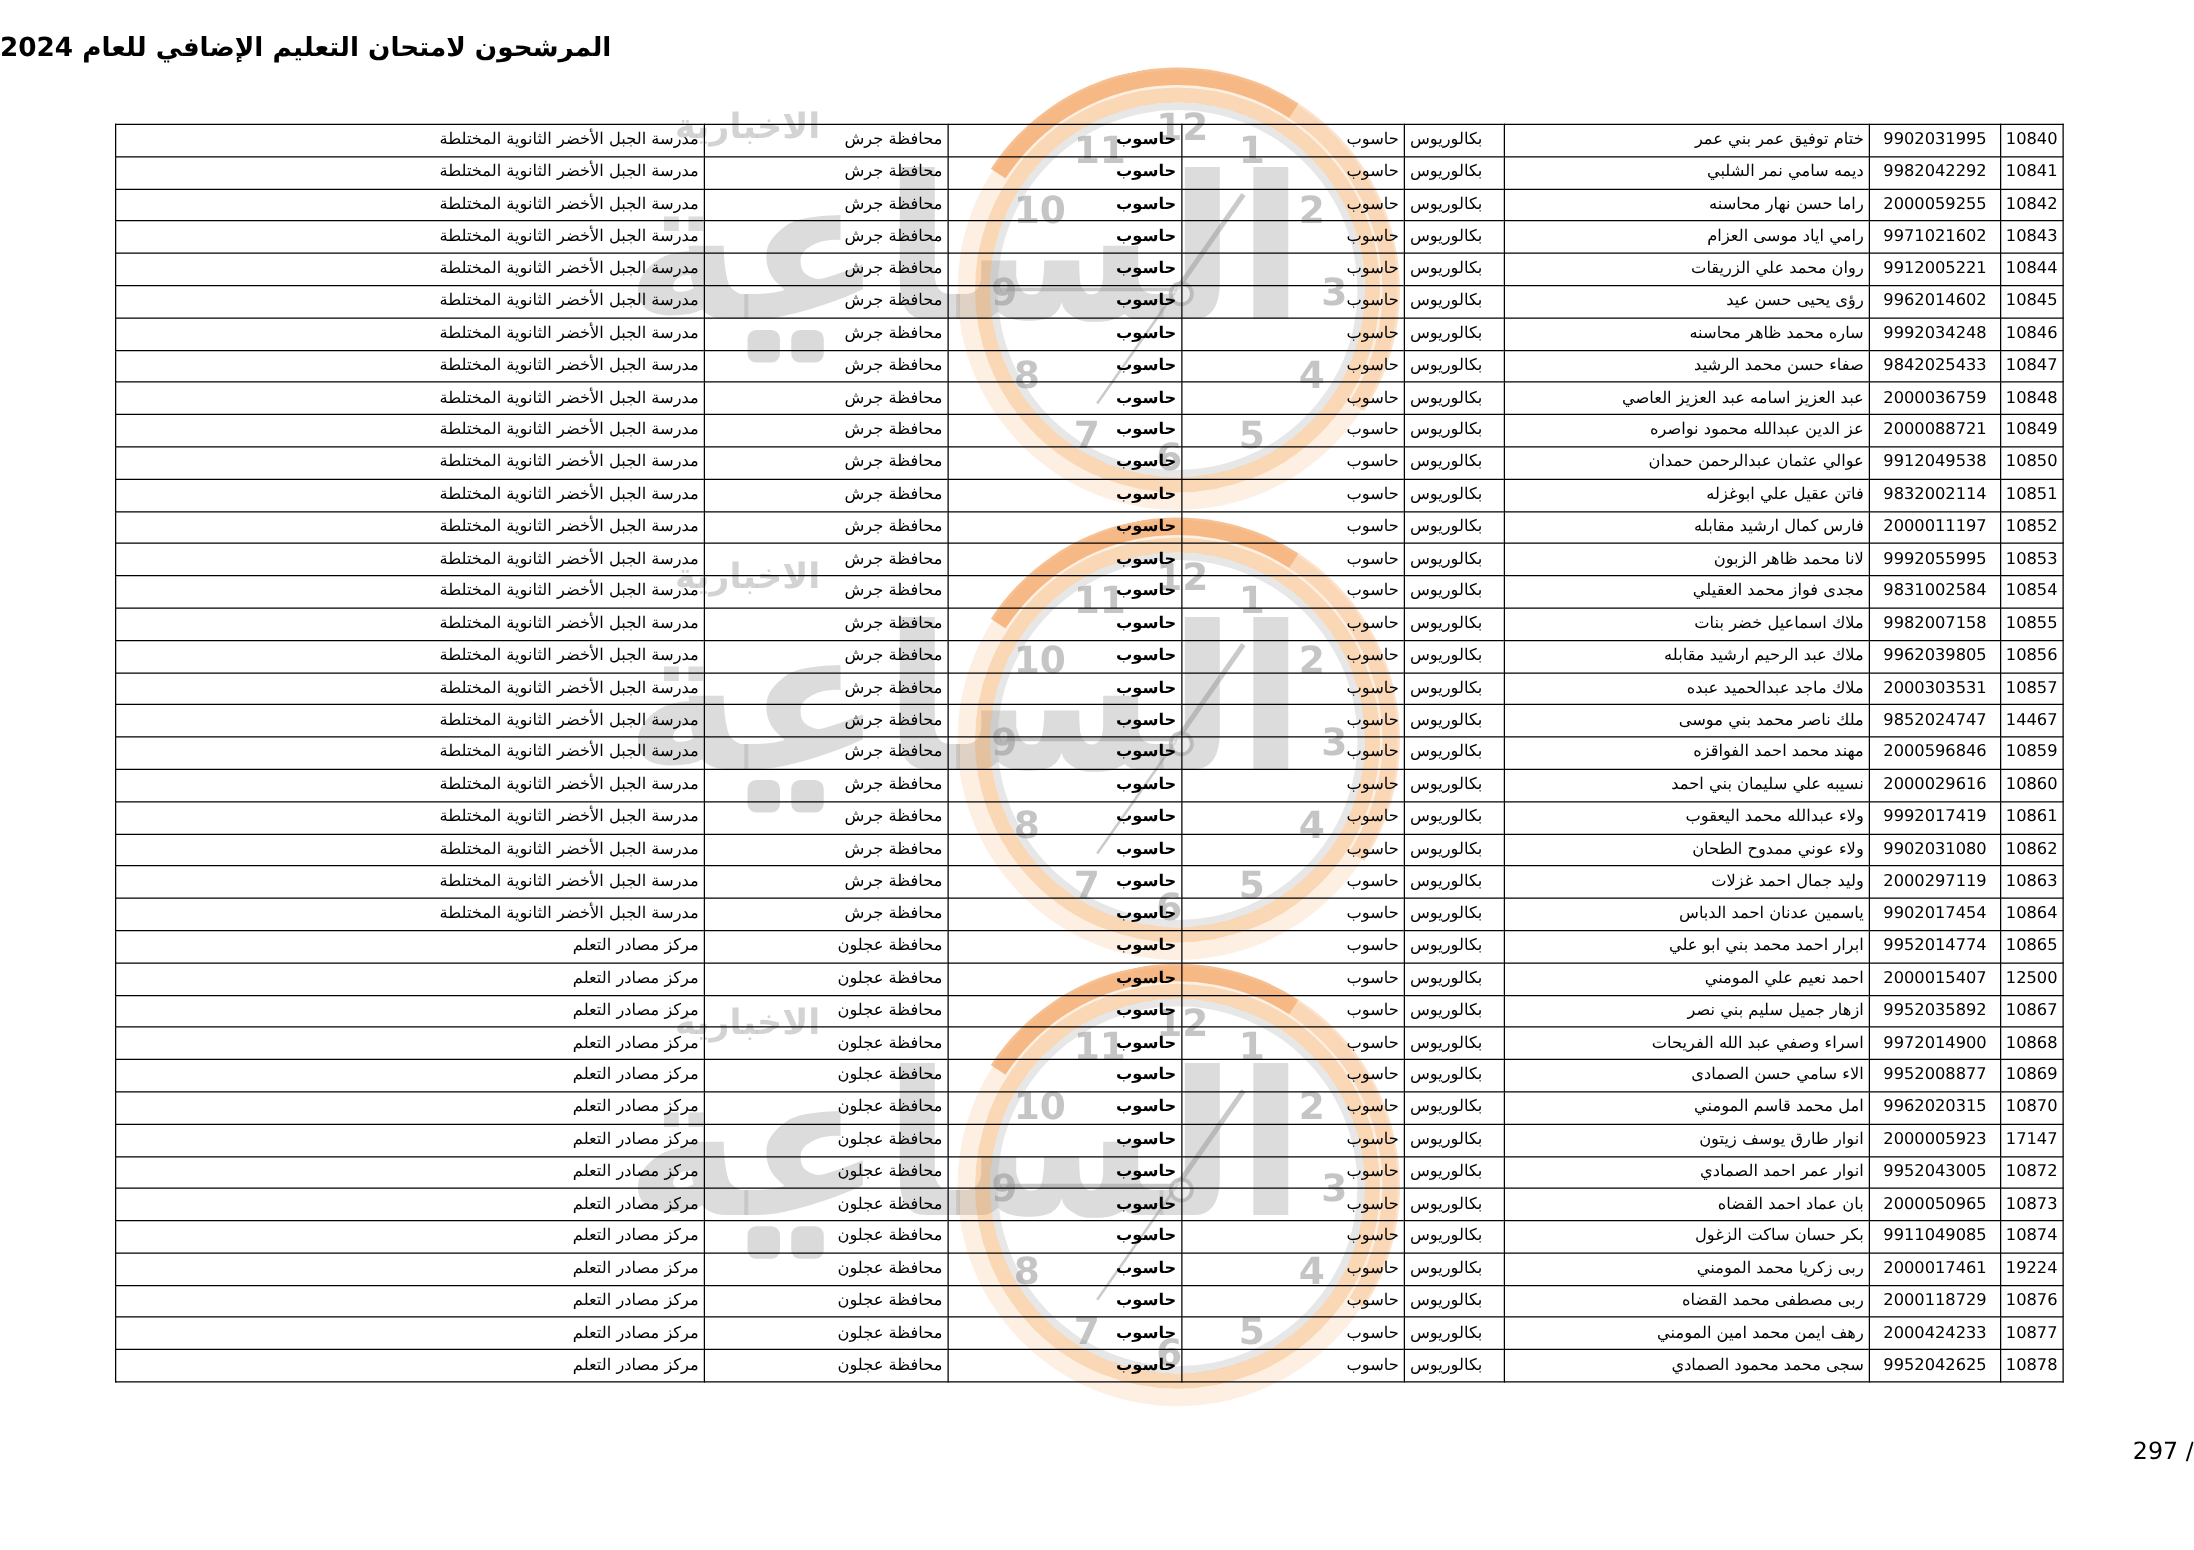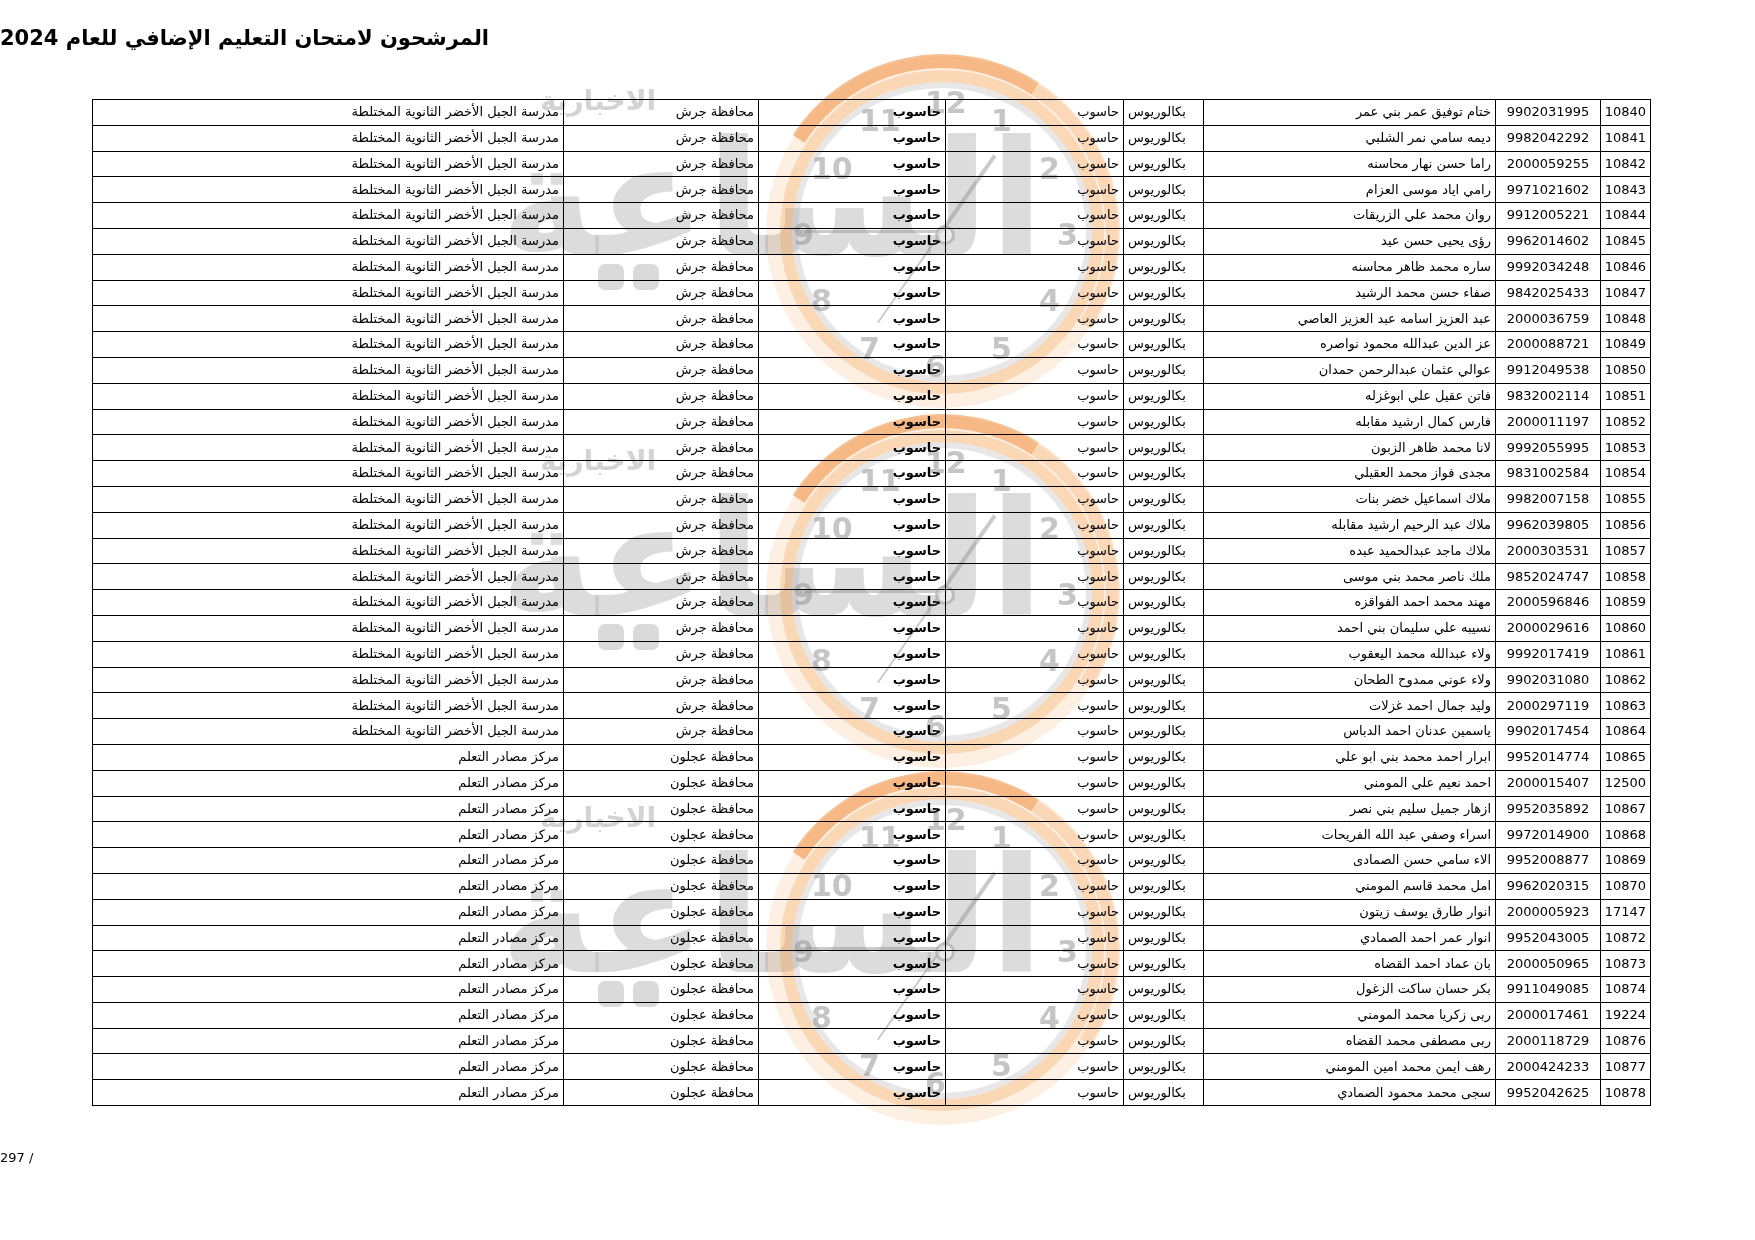--- a/index.html
+++ b/index.html
@@ -29,22 +29,22 @@
   .n9{left:1px;top:135px}.n10{left:19px;top:69px}.n11{left:67px;top:21px}
   .hand{position:absolute;background:rgba(150,150,150,.5);}
   .h1{left:8px;top:148px;width:142px;height:3px;}
   .h2{left:150px;top:147px;width:92px;height:4px;transform-origin:left center;transform:rotate(-55deg);}
   .h3{left:150px;top:148px;width:112px;height:2px;transform-origin:left center;transform:rotate(125deg);}
   .wm-center{position:absolute;left:143px;top:143px;width:14px;height:14px;border-radius:50%;
     border:3px solid rgba(150,150,150,.55);background:rgba(255,255,255,.4);}
   
   .title{position:absolute;top:26px;left:0;width:100%;text-align:left;direction:rtl;
     font-size:21px;font-weight:bold;z-index:2;}
-  .footer{position:absolute;top:1150px;left:0;width:100%;text-align:left;direction:rtl;
-    font-size:13px;z-index:2;}
+  .footer{position:absolute;top:1150px;left:0;width:100%;text-align:right;direction:rtl;
+    font-size:19px;z-index:2;}
   
   table.cand{position:absolute;left:92px;top:99px;width:1558px;z-index:1;
     border-collapse:collapse;table-layout:fixed;direction:rtl;}
   table.cand td{border:1px solid #000;height:24.8px;padding:0 4px;font-size:13px;
     overflow:hidden;white-space:nowrap;background:transparent;line-height:1.1;}
   td.col-serial{text-align:center;font-size:15px;padding:0 1px;}
   td.col-national_id{text-align:center;font-size:15px;direction:ltr;padding:0 2px;}
   td.col-name{text-align:right;font-size:13.5px;}
   td.col-degree{text-align:left;font-size:13px;padding-right:2px;}
   td.col-subject{text-align:right;font-size:13px;padding-right:18px;}
@@ -320,21 +320,21 @@
           <td class="col-serial">10857</td>
           <td class="col-national_id">2000303531</td>
           <td class="col-name">ملاك ماجد عبدالحميد عبده</td>
           <td class="col-degree">بكالوريوس</td>
           <td class="col-subject">حاسوب</td>
           <td class="col-exam_subject">حاسوب</td>
           <td class="col-governorate">محافظة جرش</td>
           <td class="col-school">مدرسة الجبل الأخضر الثانوية المختلطة</td>
         </tr>
         <tr>
-          <td class="col-serial">10858</td>
+          <td class="col-serial">14467</td>
           <td class="col-national_id">9852024747</td>
           <td class="col-name">ملك ناصر محمد بني موسى</td>
           <td class="col-degree">بكالوريوس</td>
           <td class="col-subject">حاسوب</td>
           <td class="col-exam_subject">حاسوب</td>
           <td class="col-governorate">محافظة جرش</td>
           <td class="col-school">مدرسة الجبل الأخضر الثانوية المختلطة</td>
         </tr>
         <tr>
           <td class="col-serial">10859</td>

